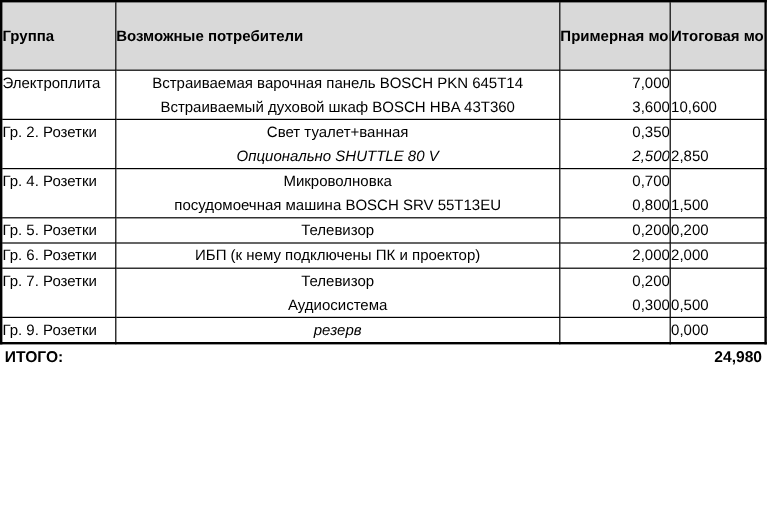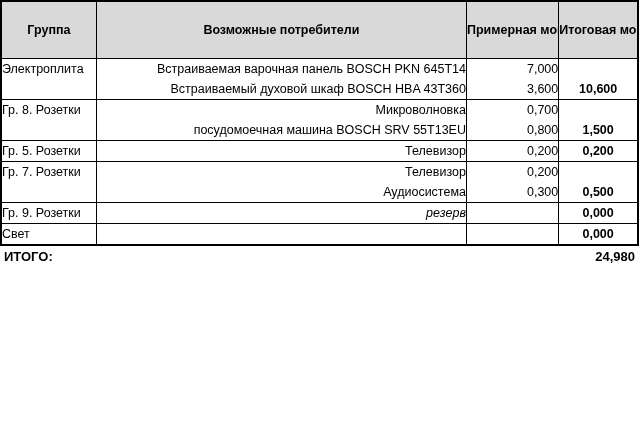--- a/index.html
+++ b/index.html
@@ -24,48 +24,48 @@
   table.power-table td, table.power-table th {
     border: 1px solid #000000;
     font-size: 12.5px;
     padding: 0;
     overflow: hidden;
     white-space: nowrap;
   }
   thead th {
     background: #d9d9d9;
     font-weight: bold;
-    text-align: center;
+    text-align: left;
     vertical-align: middle;
     height: 56px;
     line-height: 16px;
     white-space: normal;
     padding: 2px 4px;
   }
   td.c-group {
     text-align: left;
     vertical-align: top;
     padding: 0 2px 0 4px;
     line-height: 20px;
   }
   td.c-cons {
-    text-align: right;
+    text-align: center;
     vertical-align: top;
     padding-left: 6px;
   }
   td.c-power {
     text-align: right;
     vertical-align: top;
     padding-right: 6px;
   }
   td.c-total {
-    text-align: center;
+    text-align: left;
     vertical-align: bottom;
     padding-right: 4px;
-    font-weight: bold;
+    font-weight: normal;
     line-height: 20px;
   }
   .line { height: 20px; line-height: 20px; }
   tr.h1 { height: 20px; }
   tr.h2 { height: 40px; margin-left: 23px; }
   .italic { font-style: italic; }
   .totals-row {
     width: 639px;
     display: flex;
     justify-content: space-between;
@@ -106,24 +106,36 @@
           <div class="line">Встраиваемый духовой шкаф BOSCH HBA 43T360</div>
         </td>
         <td class="c-power">
           <div class="line">7,000</div>
           <div class="line">3,600</div>
         </td>
         <td class="c-total">10,600</td>
       </tr>
 
 
-
-
-      <tr class="h2">
-        <td class="c-group">Гр. 8. Розетки</td>
+      <tr class="h2">
+        <td class="c-group">Гр. 2. Розетки</td>
+        <td class="c-cons">
+          <div class="line">Свет туалет+ванная</div>
+          <div class="line italic">Опционально SHUTTLE 80 V</div>
+        </td>
+        <td class="c-power">
+          <div class="line">0,350</div>
+          <div class="line italic">2,500</div>
+        </td>
+        <td class="c-total">2,850</td>
+      </tr>
+
+
+      <tr class="h2">
+        <td class="c-group">Гр. 4. Розетки</td>
         <td class="c-cons">
           <div class="line">Микроволновка</div>
           <div class="line">посудомоечная машина BOSCH SRV 55T13EU</div>
         </td>
         <td class="c-power">
           <div class="line">0,700</div>
           <div class="line">0,800</div>
         </td>
         <td class="c-total">1,500</td>
       </tr>
@@ -132,20 +144,30 @@
         <td class="c-group">Гр. 5. Розетки</td>
         <td class="c-cons">
           <div class="line">Телевизор</div>
         </td>
         <td class="c-power">
           <div class="line">0,200</div>
         </td>
         <td class="c-total">0,200</td>
       </tr>
 
+      <tr class="h1">
+        <td class="c-group">Гр. 6. Розетки</td>
+        <td class="c-cons">
+          <div class="line">ИБП (к нему подключены ПК и проектор)</div>
+        </td>
+        <td class="c-power">
+          <div class="line">2,000</div>
+        </td>
+        <td class="c-total">2,000</td>
+      </tr>
 
       <tr class="h2">
         <td class="c-group">Гр. 7. Розетки</td>
         <td class="c-cons">
           <div class="line">Телевизор</div>
           <div class="line">Аудиосистема</div>
         </td>
         <td class="c-power">
           <div class="line">0,200</div>
           <div class="line">0,300</div>
@@ -158,30 +180,20 @@
         <td class="c-group">Гр. 9. Розетки</td>
         <td class="c-cons">
           <div class="line italic">резерв</div>
         </td>
         <td class="c-power">
           <div class="line"></div>
         </td>
         <td class="c-total">0,000</td>
       </tr>
 
-      <tr class="h1">
-        <td class="c-group">Свет</td>
-        <td class="c-cons">
-          <div class="line"></div>
-        </td>
-        <td class="c-power">
-          <div class="line"></div>
-        </td>
-        <td class="c-total">0,000</td>
-      </tr>
 
     </tbody>
   </table>
 
   <div class="totals-row">
     <span class="t-label">ИТОГО:</span>
     <span class="t-value">24,980</span>
   </div>
 
 </div>

